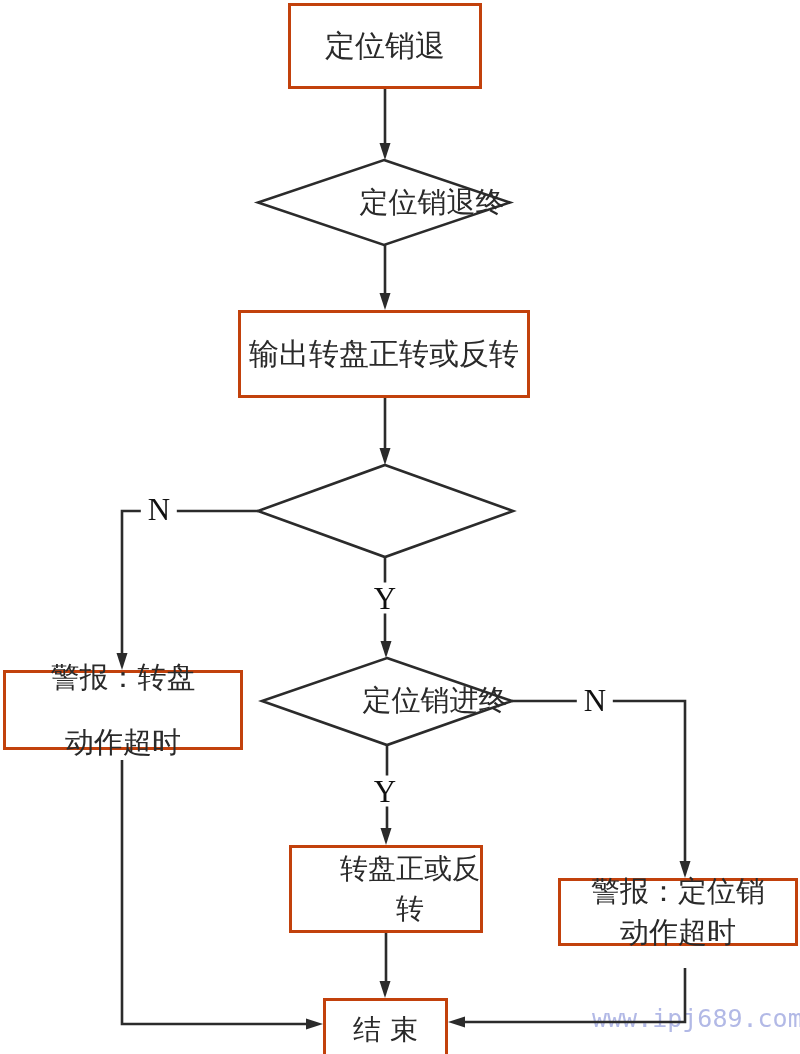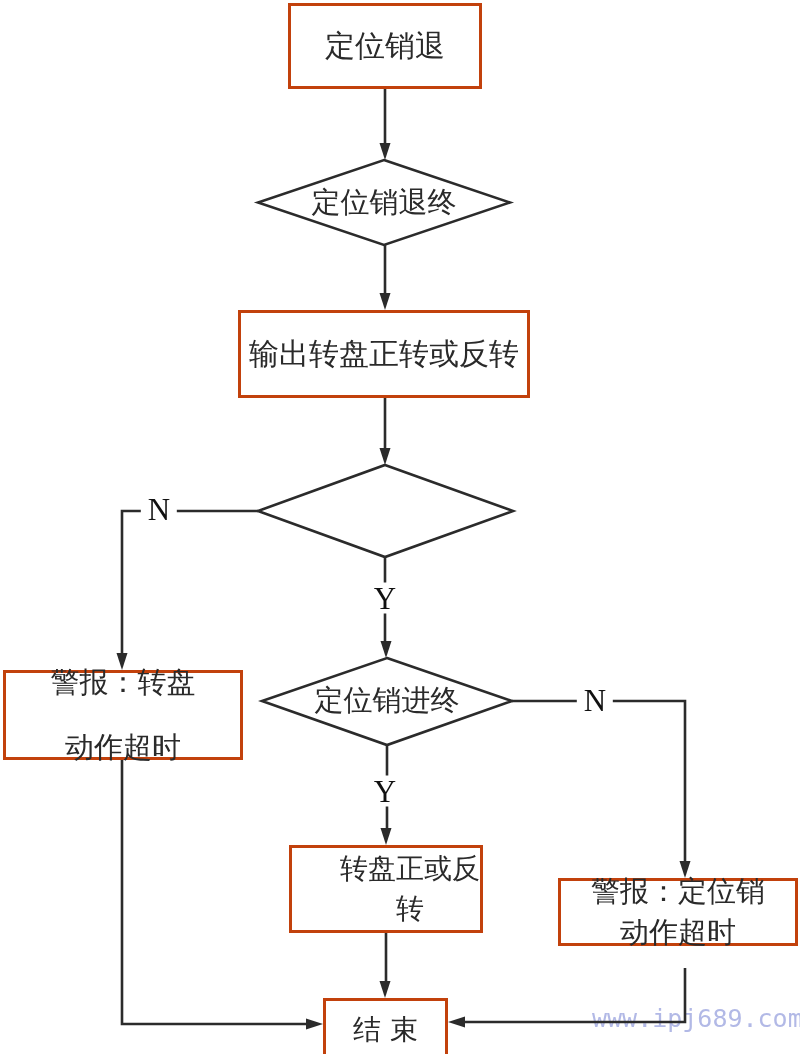--- a/index.html
+++ b/index.html
@@ -20,29 +20,29 @@
   .node{
     position:absolute;z-index:2;
     box-sizing:border-box;
     border:3px solid #c2410c;background:#fff;
     display:flex;flex-direction:column;align-items:center;justify-content:center;
     text-align:center;
   }
   .node .ln{line-height:1.42;}
   .start-node  {left:288px;top:3px;  width:194px;height:86px;font-size:30px;}
   .process-1   {left:238px;top:310px;width:292px;height:88px;font-size:30px;}
-  .alarm-left  {left:3px;  top:670px;width:240px;height:90px;font-size:29px;gap:24px;}
+  .alarm-left  {left:3px;  top:670px;width:240px;height:80px;font-size:29px;gap:24px;}
   .signal-off  {left:289px;top:845px;width:194px;height:88px;font-size:28px;padding-left:48px;}
   .alarm-right {left:558px;top:878px;width:240px;height:68px;font-size:29px;}
   .end-node    {left:323px;top:998px;width:125px;height:68px;font-size:28px;letter-spacing:9px;text-indent:9px;font-family:Liberation Mono, monospace;}
   .dlabel{
     position:absolute;z-index:3;
     transform:translate(-50%,-50%);
     text-align:center;white-space:nowrap;
-    font-size:29px;line-height:1.22;
+    font-size:29px;line-height:1.22;margin-left:48px;
   }
   .dlabel-1{left:384px;top:203px;}
   .dlabel-2{left:383px;top:511px;font-size:28px;}
   .dlabel-3{left:387px;top:701px;}
   .branch{
     position:absolute;z-index:3;
     transform:translate(-50%,-50%);
     font-family:"Liberation Serif", serif;
     font-size:31px;color:#111;background:#fff;
     padding:0 7px;line-height:1;

